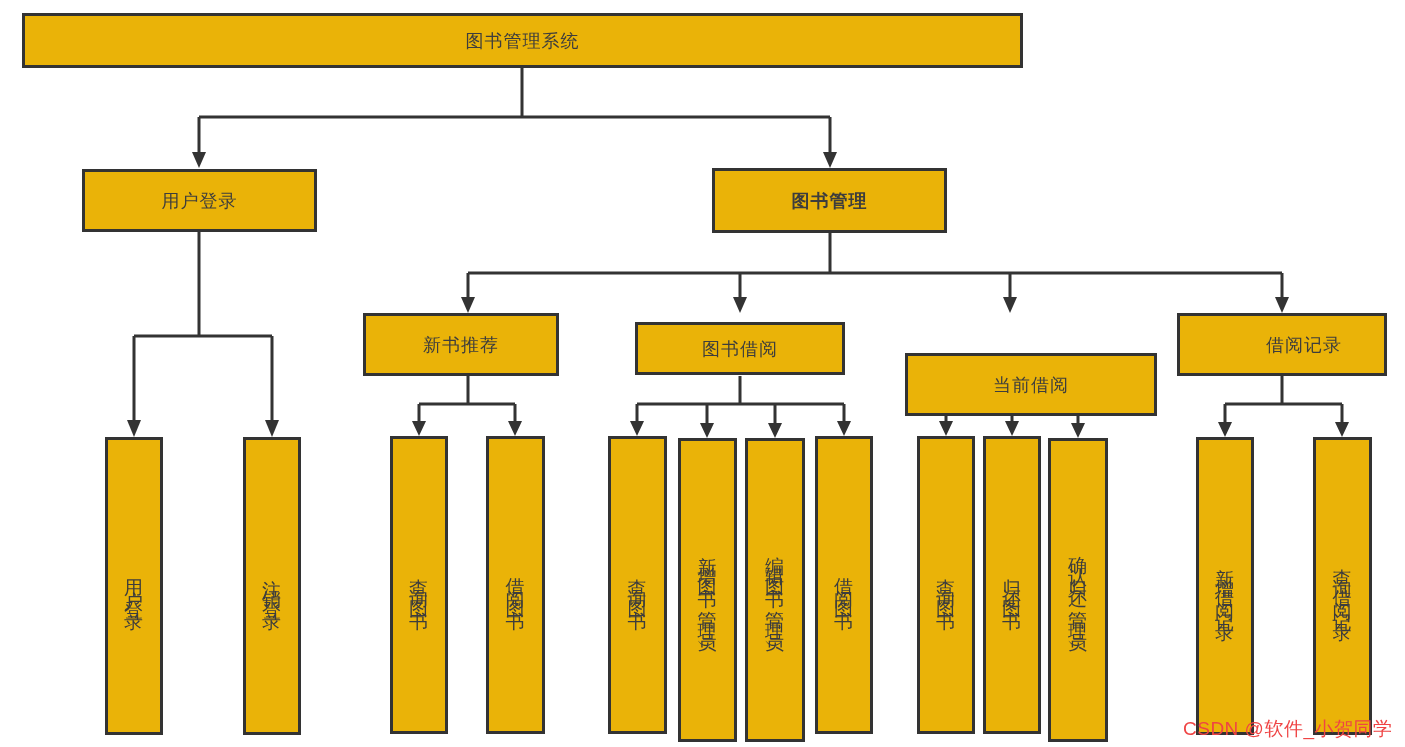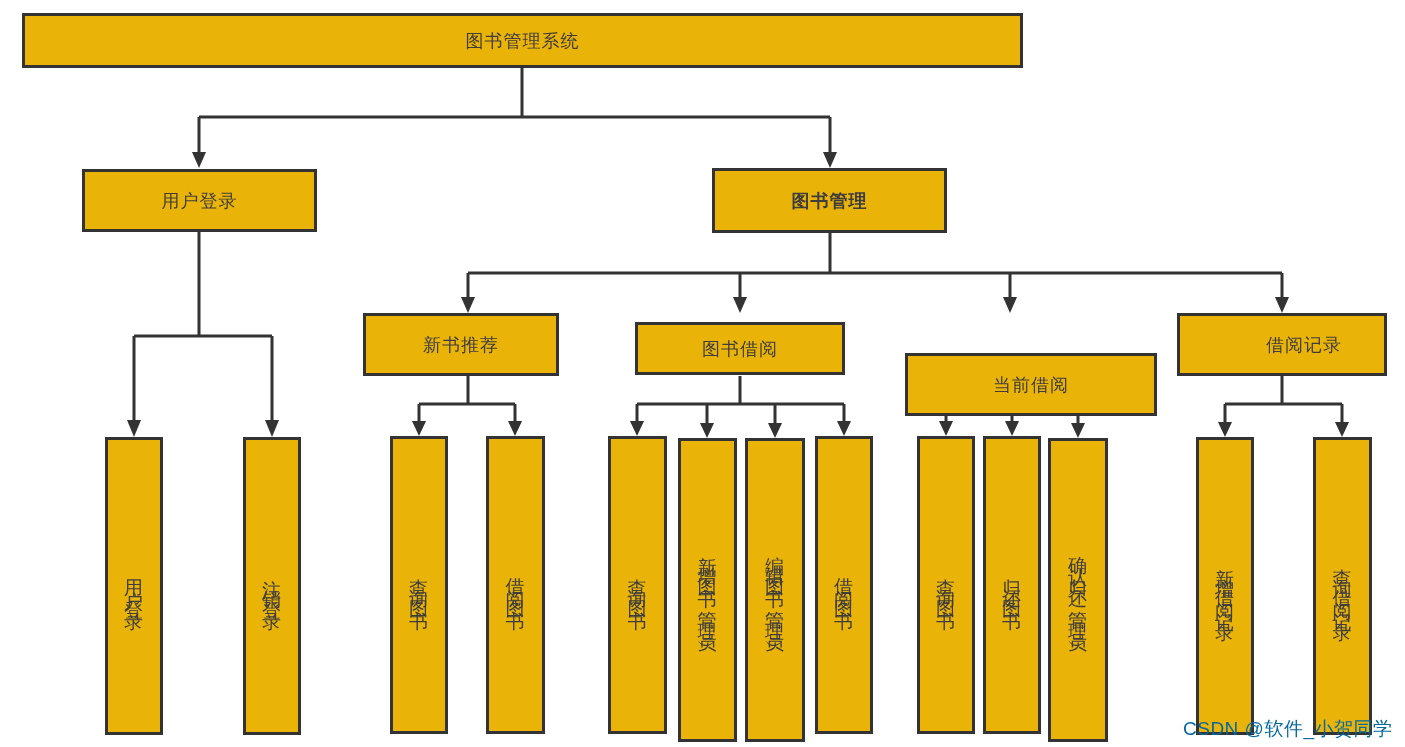--- a/index.html
+++ b/index.html
@@ -44,21 +44,21 @@
     letter-spacing: 11px;
     line-height: 1;
     color: #3d3d3d;
   }
   .watermark {
     position: absolute;
     left: 1183px;
     top: 716px;
     z-index: 2;
     font-size: 19px;
-    color: #0369a1;
+    color: #ef4444;
     white-space: nowrap;
     letter-spacing: 0.5px;
   }
 </style>
 </head>
 <body>
 
 <div class="canvas">
 
   <svg class="connectors" width="1405" height="747" viewBox="0 0 1405 747">

